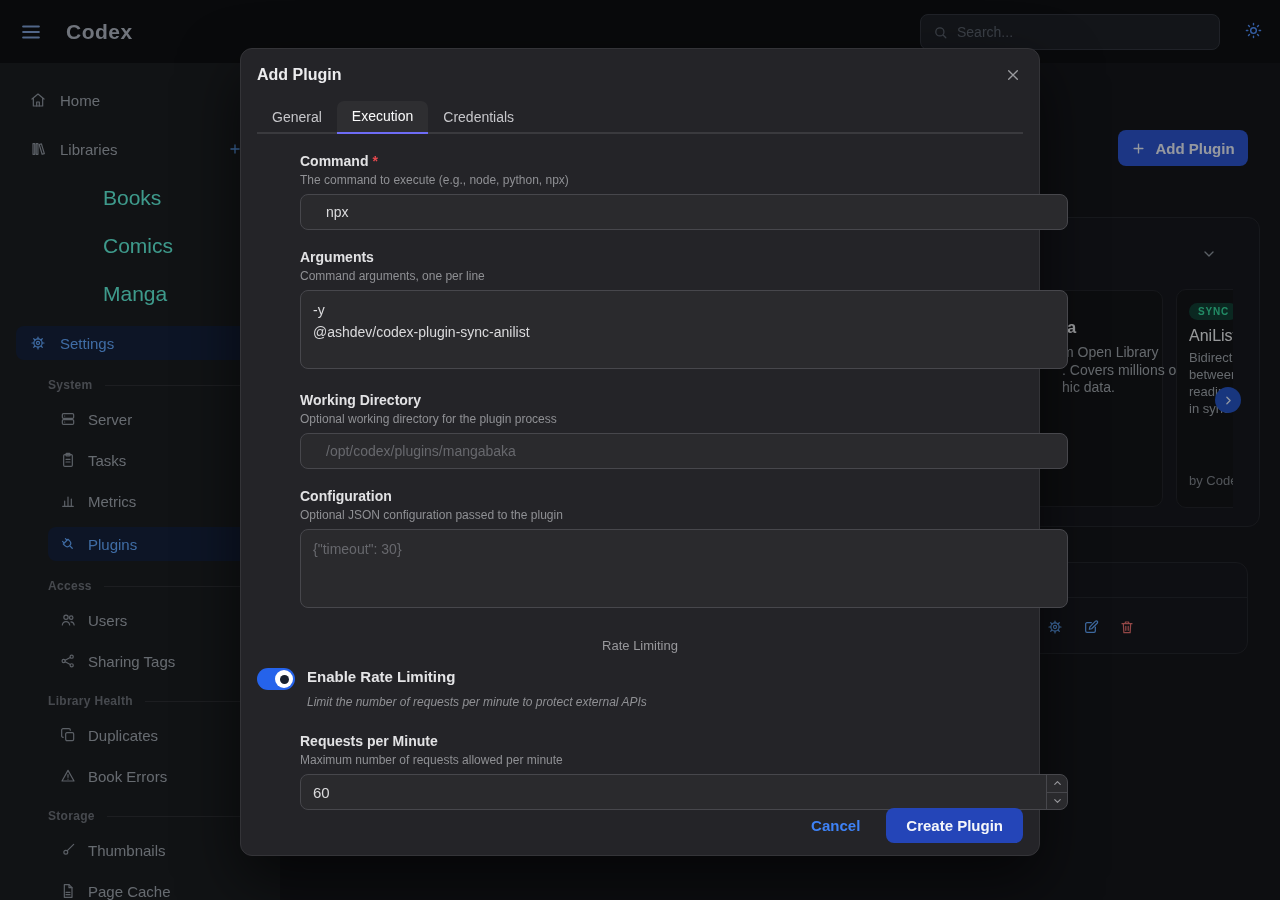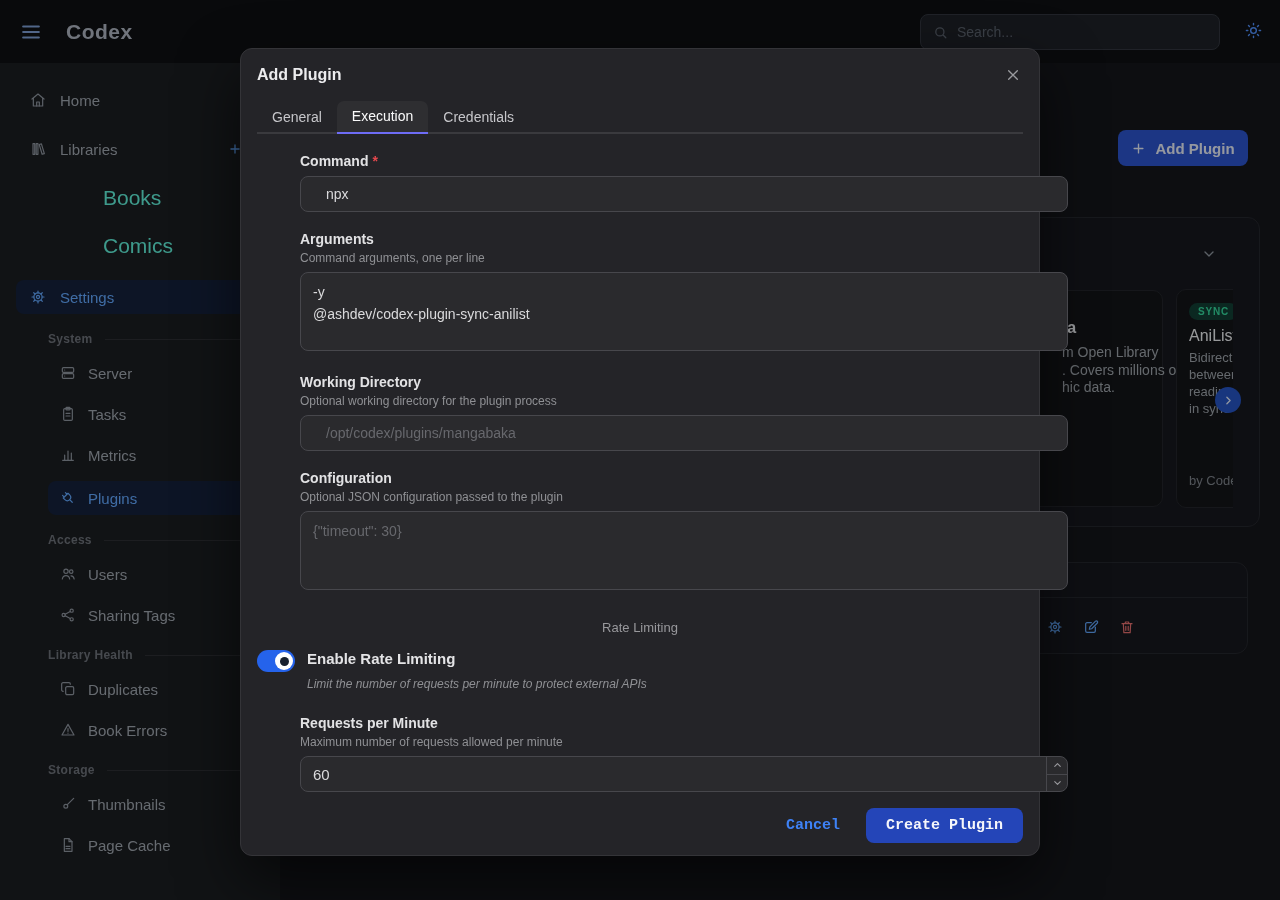--- a/index.html
+++ b/index.html
@@ -109,21 +109,21 @@
   .divider span { margin:0 14px; font-size:13px; color:#98989c; }
   .toggle-row { display:flex; align-items:flex-start; margin-top:15px;font-weight:bold; }
   .toggle { width:38px; height:22px; border-radius:11px; background:#2563eb; border:0; position:relative;
     cursor:pointer; flex:none; }
   .toggle .knob { position:absolute; right:2px; top:2px; width:18px; height:18px; border-radius:50%;
     background:#fff; }
   .toggle .knob::after { content:""; position:absolute; left:4.5px; top:4.5px; width:9px; height:9px;
     border-radius:50%; background:#18202e; }
   .toggle-label { margin-left:12px; font-size:15px; color:#e4e4e6; }
   .toggle-help { margin-left:50px; margin-top:5px; font-size:12px; color:#8f9094;font-style:italic; }
-  .modal-footer { position:absolute; right:16px; bottom:12px; display:flex; align-items:center; gap:14px;font-family:Liberation Mono, monospace; }
+  .modal-footer { position:absolute; right:16px; bottom:12px; display:flex; align-items:center; gap:14px; }
   .btn-cancel { background:none; border:0; color:#3e82f6; font-size:15px; font-weight:bold;
     padding:8px 12px; cursor:pointer; font-family:inherit; }
   .btn-create { background:#2445b8; border:0; color:#f5f6fa; font-size:15px; font-weight:bold;
     border-radius:8px; padding:0 20px; height:35px; cursor:pointer; font-family:inherit; }
 </style>
 </head>
 <body>
 
 <header class="topbar">
   <button class="hamburger">
@@ -176,20 +176,21 @@
     <span class="mini gray">
       <svg width="14" height="14" viewBox="0 0 24 24" fill="currentColor">
           <circle cx="12" cy="5" r="1.8"></circle>
           <circle cx="12" cy="12" r="1.8"></circle>
           <circle cx="12" cy="19" r="1.8"></circle>
         </svg>
     </span>
   </div>
   <div class="sub-item">Books</div>
   <div class="sub-item">Comics</div>
+  <div class="sub-item" style="margin-bottom:18px">Manga</div>
 
   <div class="nav-row big active-main">
     <span class="ic">
       <svg width="16" height="16" viewBox="0 0 24 24" fill="none" stroke="currentColor" stroke-width="1.8" stroke-linecap="round">
           <circle cx="12" cy="12" r="6.2"></circle>
           <circle cx="12" cy="12" r="2.3"></circle>
           <path d="M18.2 12H21M16.4 16.4l2 2M12 18.2V21M7.6 16.4l-2 2M5.8 12H3M7.6 7.6l-2-2M12 5.8V3M16.4 7.6l2-2"></path>
         </svg>
     </span>
     <span class="grow">Settings</span>
@@ -399,20 +400,21 @@
   </div>
 
   <div class="tabs">
     <button class="tab">General</button>
     <button class="tab active">Execution</button>
     <button class="tab">Credentials</button>
   </div>
 
   <div class="fgroup">
     <div class="flabel"><span>Command</span><span class="req">*</span></div>
+    <div class="fhelp">The command to execute (e.g., node, python, npx)</div>
     <input class="tinput" value="npx" style="">
   </div>
 
   <div class="fgroup">
     <div class="flabel">Arguments</div>
     <div class="fhelp">Command arguments, one per line</div>
     <textarea class="tarea" style="">-y
 @ashdev/codex-plugin-sync-anilist</textarea>
   </div>
 

